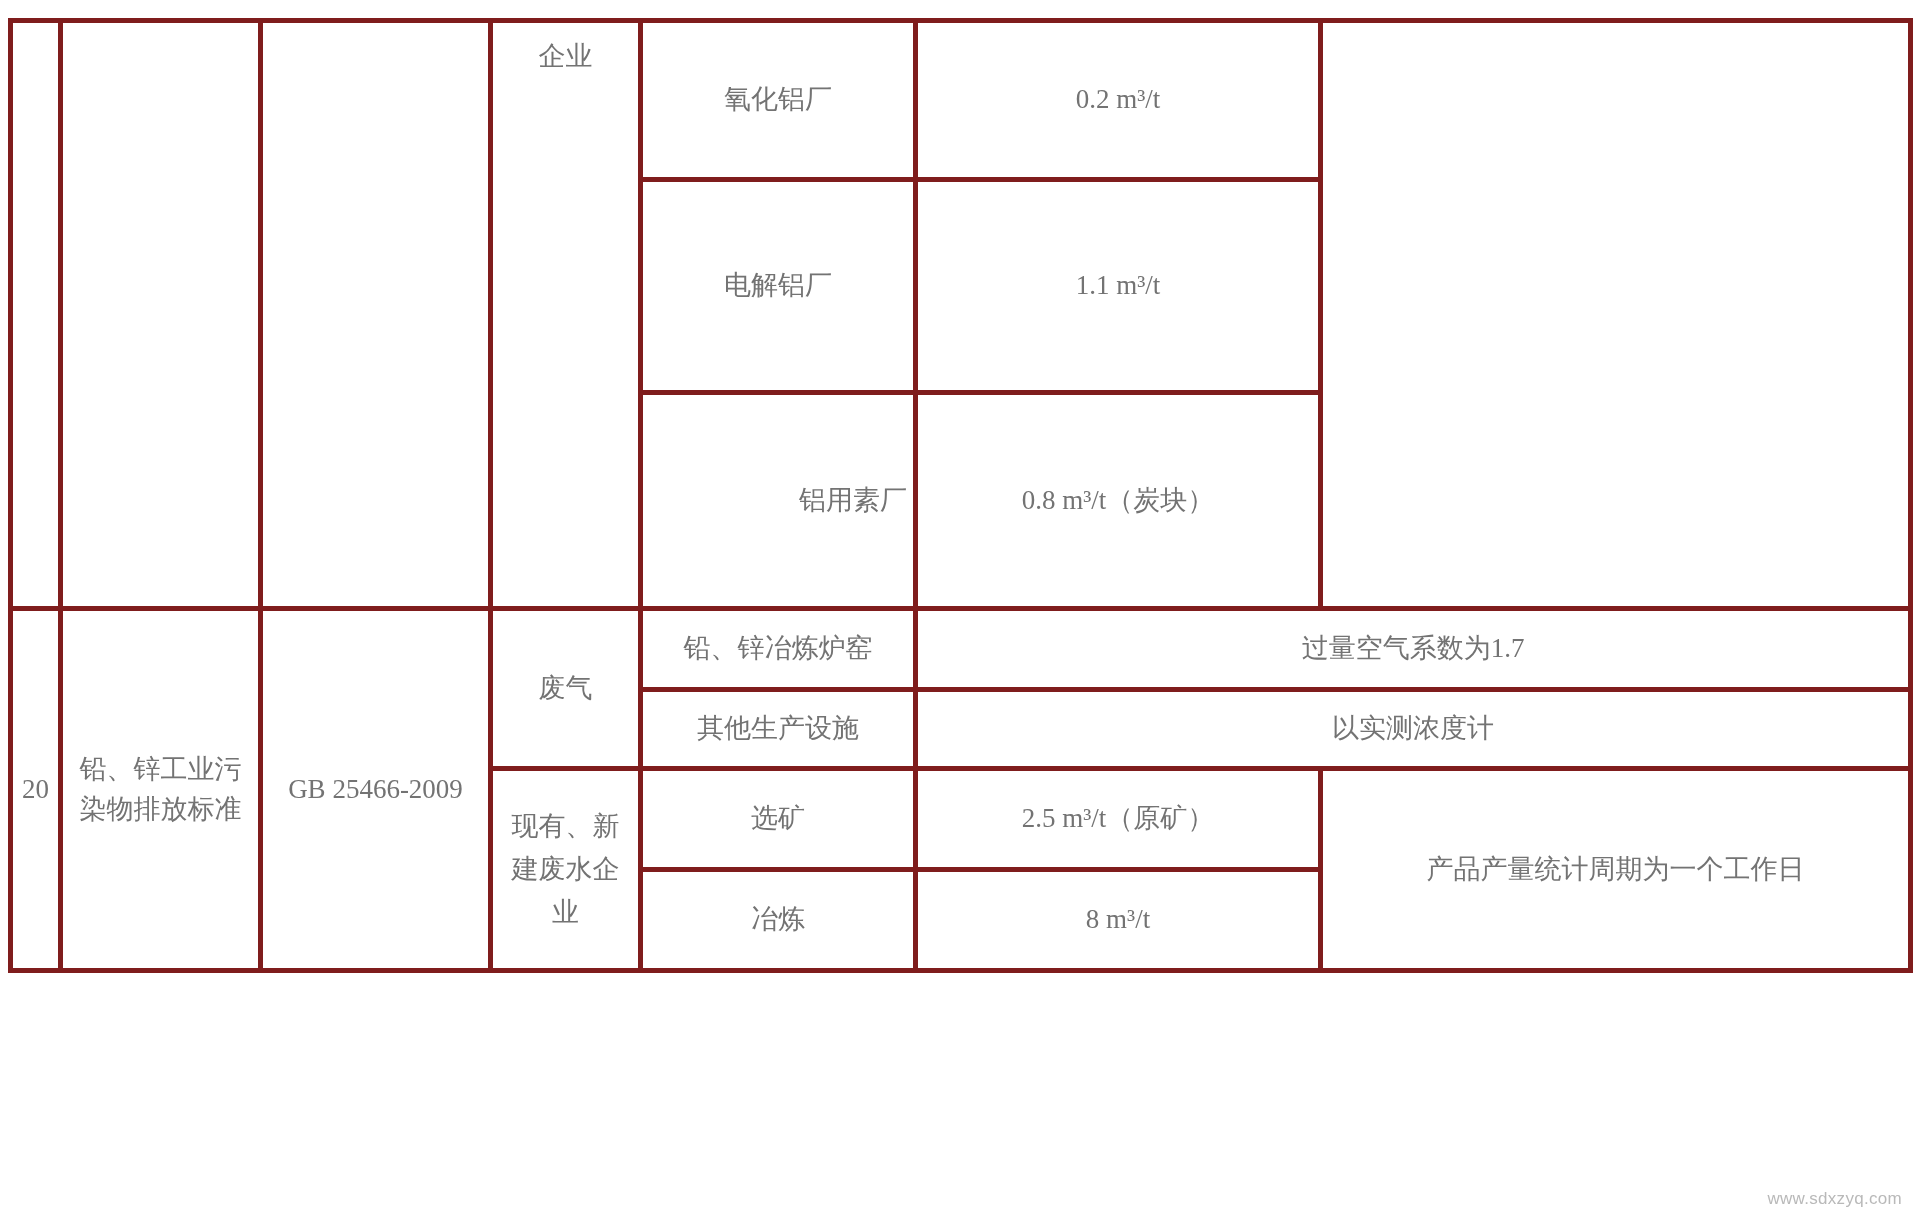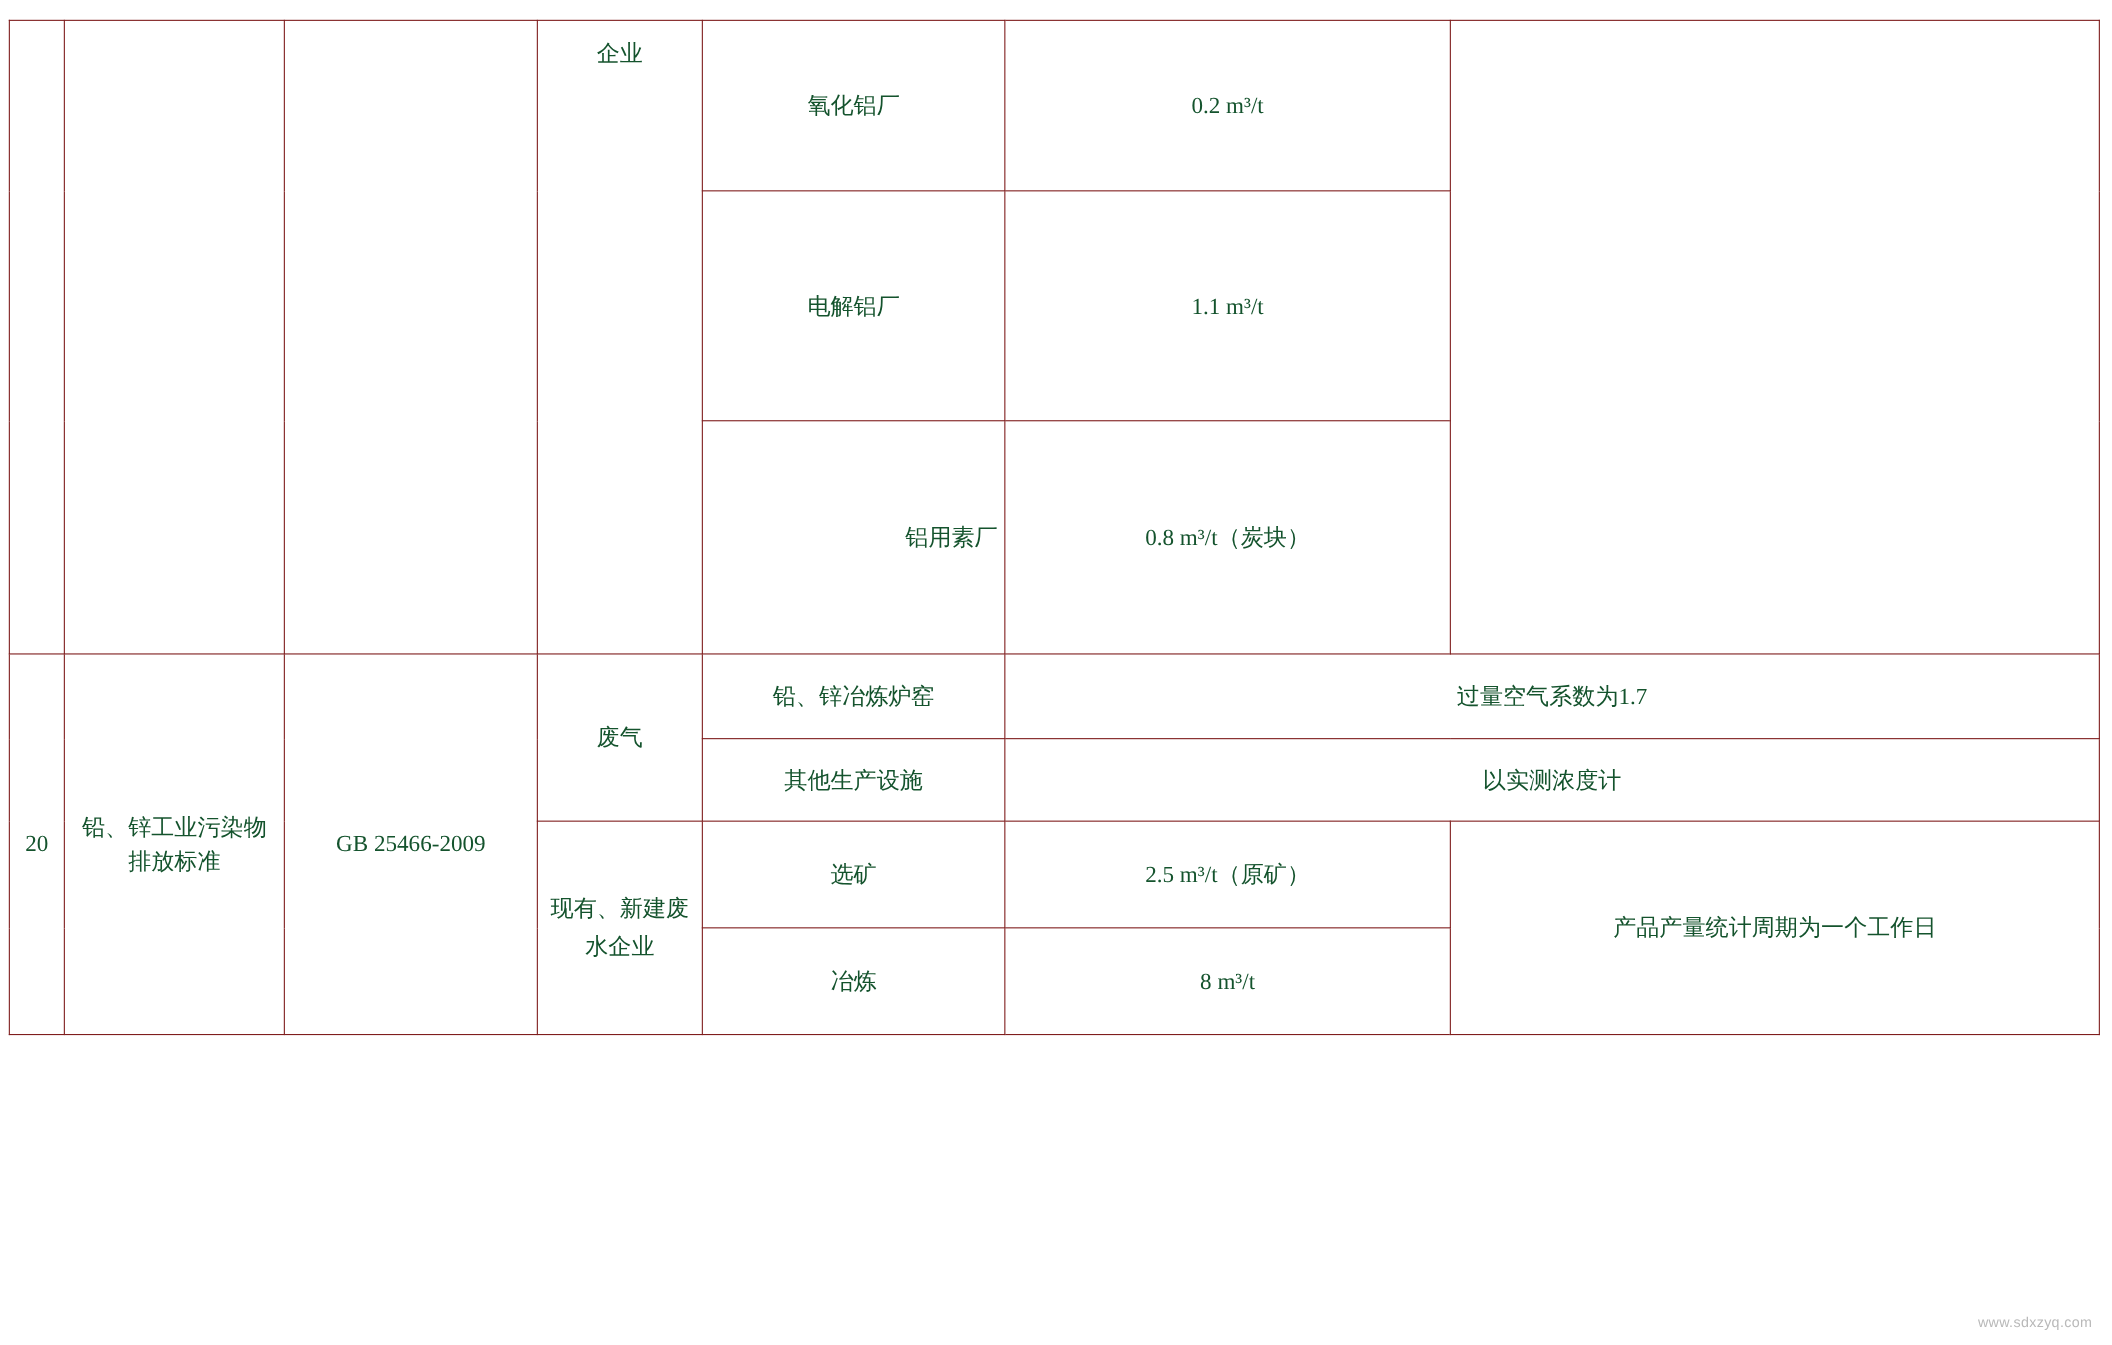--- a/index.html
+++ b/index.html
@@ -25,27 +25,27 @@
   }
   table.doc-table {
     position: absolute;
     left: 8px;
     top: 18px;
     width: 1900px;
     border-collapse: collapse;
     table-layout: fixed;
   }
   table.doc-table td {
-    border: 1px solid #7f1d1d;
+    border: 5px solid #7f1d1d;
     padding: 4px 6px;
-    font-size: 21px;
+    font-size: 27px;
     line-height: 1.45;
     text-align: center;
     vertical-align: middle;
-    color: #14532d;
+    color: #737373;
     font-family: "Liberation Serif", serif;
   }
   td.cjk {
     font-family: "DejaVu Sans", sans-serif;
     font-size: 20px;
   }
   td.latin {
     font-family: "Liberation Serif", serif;
     font-size: 21px;
   }
@@ -54,21 +54,21 @@
   .col-c { width: 230px; }
   .col-d { width: 150px; }
   .col-e { width: 275px; }
   .col-f { width: 405px; }
   .col-g { width: 590px; }
   .watermark {
     position: absolute;
     right: 18px;
     bottom: 14px;
     font-family: "Liberation Sans", sans-serif;
-    font-size: 13px;
+    font-size: 17px;
     color: #b9b9b9;
     letter-spacing: 0.3px;
   }
   .cell-nowrap { white-space: nowrap; }
 </style>
 </head>
 <body>
 
 <div class="page">
 

